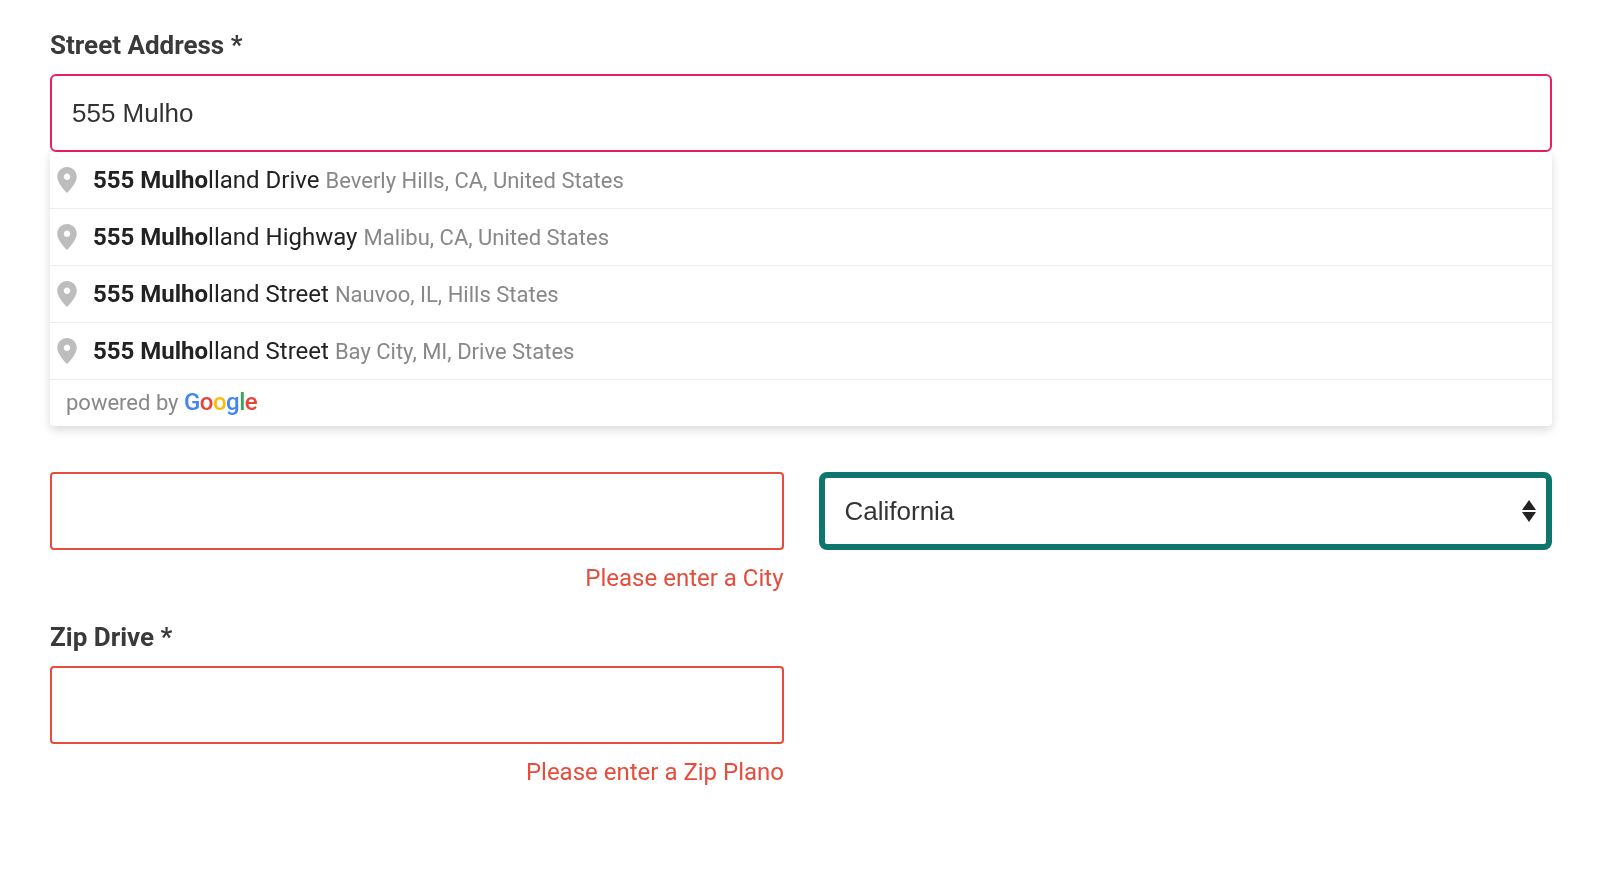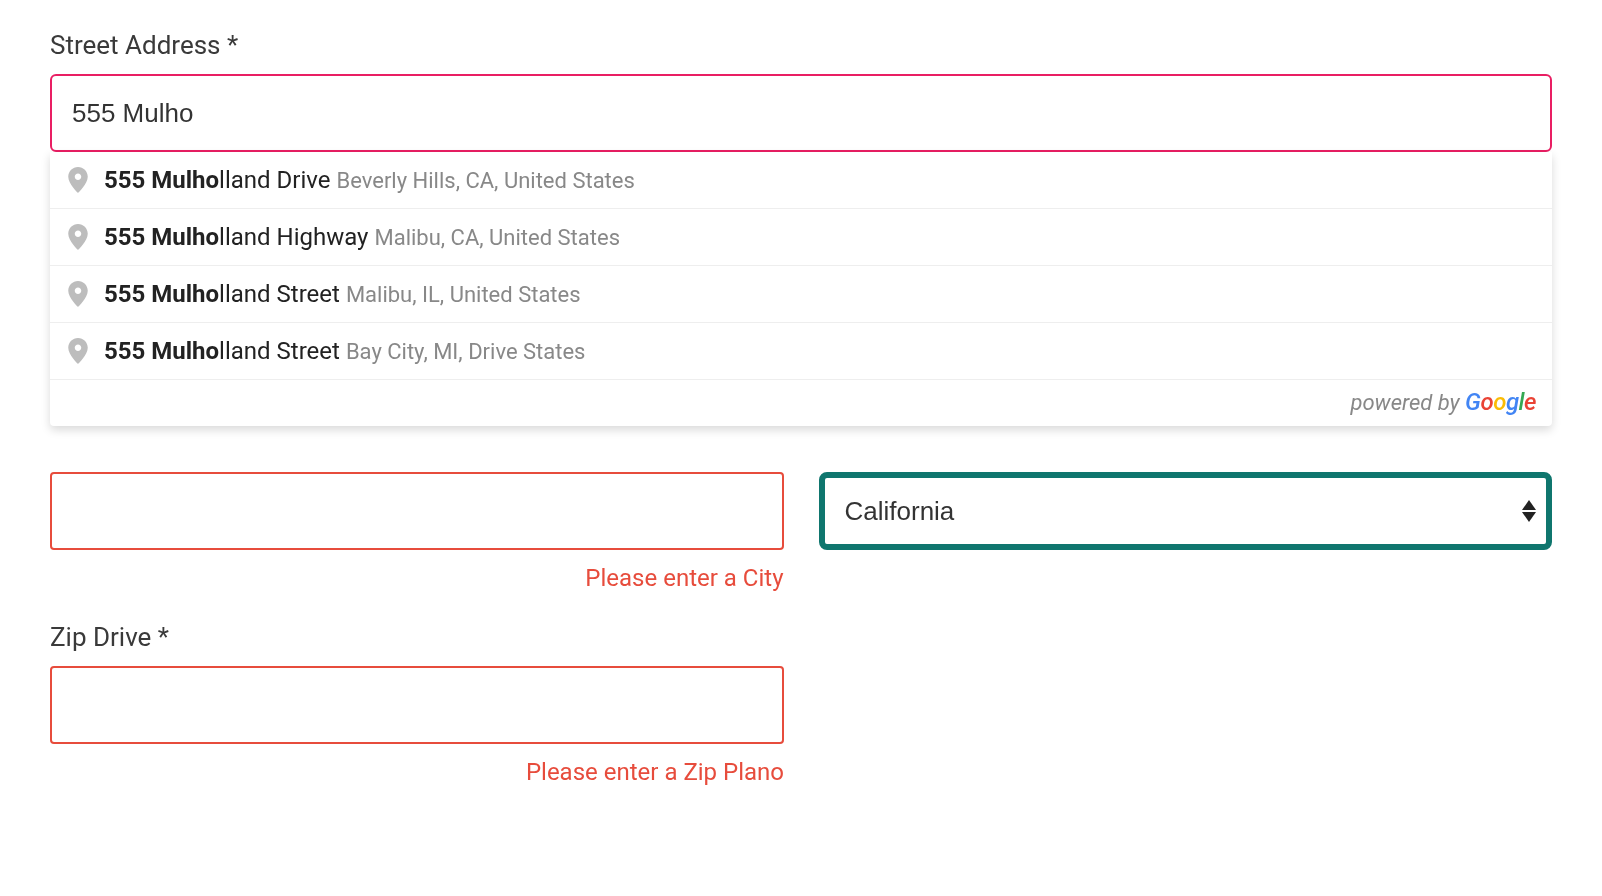--- a/index.html
+++ b/index.html
@@ -7,21 +7,21 @@
       font-family: -apple-system, BlinkMacSystemFont, "Segoe UI", Roboto, Helvetica, Arial, sans-serif;
       background: #fff;
       padding: 30px 50px;
     }
     .form-group { margin-bottom: 30px; position: relative; }
     .row { display: flex; gap: 35px; }
     .col { flex: 1; }
     .label {
       font-size: 26px;
       color: #3a3a3a;
-      font-weight: 400;
+      font-weight: 700;
       margin-bottom: 14px;
       display: block;
     }
     .input-text {
       width: 100%;
       border: 2px solid #999;
       border-radius: 6px;
       padding: 18px 20px;
       font-size: 26px;
       color: #333;
@@ -82,35 +82,34 @@
       left: 0; right: 0;
       top: 100%;
       background: #fff;
       box-shadow: 0 4px 10px rgba(0,0,0,0.15);
       border-radius: 0 0 4px 4px;
       z-index: 10;
     }
     .dropdown-item {
       display: flex;
       align-items: center;
-      padding: 14px 18px;
+      padding: 14px 7px;
       border-bottom: 1px solid #eee;
       cursor: pointer;
       gap: 16px;
     }
     .pin-icon { flex-shrink: 0; width: 20px; height: 26px; }
     .sug-main { font-size: 24px; color: #222; font-weight: 400; }
     .sug-main b { font-weight: 700; }
     .sug-secondary { font-size: 22px; color: #888; margin-left: 6px; }
     .powered-by {
-      text-align: right;
+      text-align: left;
       padding: 8px 16px 10px;
       font-size: 22px;
       color: #888;
-      font-style: italic;
     }
     .g-logo { font-weight: 500; font-size: 24px; letter-spacing: -0.5px; }
     .g-blue { color: #4285F4; }
     .g-red { color: #EA4335; }
     .g-yellow { color: #FBBC05; }
     .g-green { color: #34A853; }
     .street-group { margin-bottom: 0; }
     .city-row-wrap { margin-top: 320px; }
   </style>
 </head>
@@ -130,21 +129,21 @@
         <div class="dropdown-item">
           <svg class="pin-icon" viewBox="0 0 24 32">
             <path d="M12 0C5.4 0 0 5.4 0 12c0 9 12 20 12 20s12-11 12-20C24 5.4 18.6 0 12 0zm0 16c-2.2 0-4-1.8-4-4s1.8-4 4-4 4 1.8 4 4-1.8 4-4 4z" fill="#bdbdbd"></path>
           </svg>
           <span><span class="sug-main"><b>555 Mulho</b>lland Highway</span><span class="sug-secondary">Malibu, CA, United States</span></span>
         </div>
         <div class="dropdown-item">
           <svg class="pin-icon" viewBox="0 0 24 32">
             <path d="M12 0C5.4 0 0 5.4 0 12c0 9 12 20 12 20s12-11 12-20C24 5.4 18.6 0 12 0zm0 16c-2.2 0-4-1.8-4-4s1.8-4 4-4 4 1.8 4 4-1.8 4-4 4z" fill="#bdbdbd"></path>
           </svg>
-          <span><span class="sug-main"><b>555 Mulho</b>lland Street</span><span class="sug-secondary">Malibu, IL, United States</span></span>
+          <span><span class="sug-main"><b>555 Mulho</b>lland Street</span><span class="sug-secondary">Nauvoo, IL, Hills States</span></span>
         </div>
         <div class="dropdown-item">
           <svg class="pin-icon" viewBox="0 0 24 32">
             <path d="M12 0C5.4 0 0 5.4 0 12c0 9 12 20 12 20s12-11 12-20C24 5.4 18.6 0 12 0zm0 16c-2.2 0-4-1.8-4-4s1.8-4 4-4 4 1.8 4 4-1.8 4-4 4z" fill="#bdbdbd"></path>
           </svg>
           <span><span class="sug-main"><b>555 Mulho</b>lland Street</span><span class="sug-secondary">Bay City, MI, Drive States</span></span>
         </div>
       </div>
     <div class="powered-by">
       <span>powered by</span>

